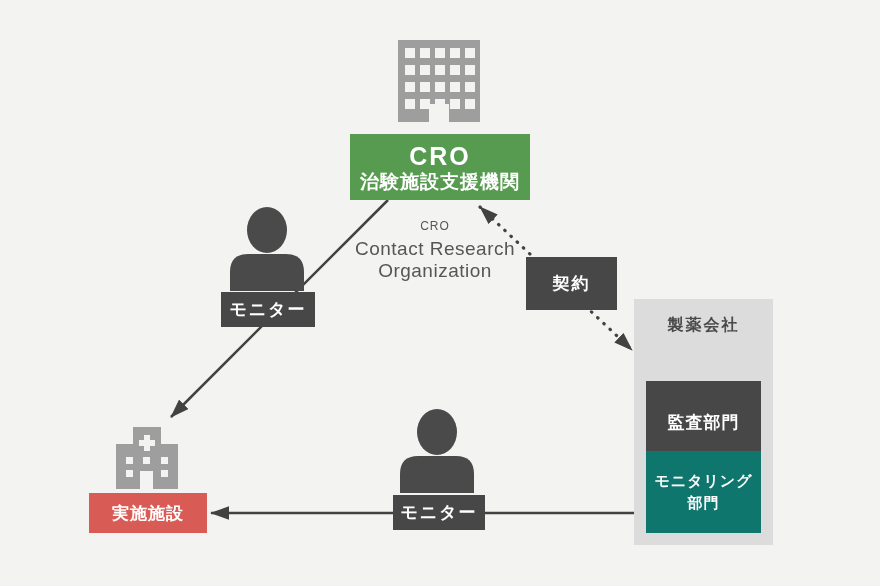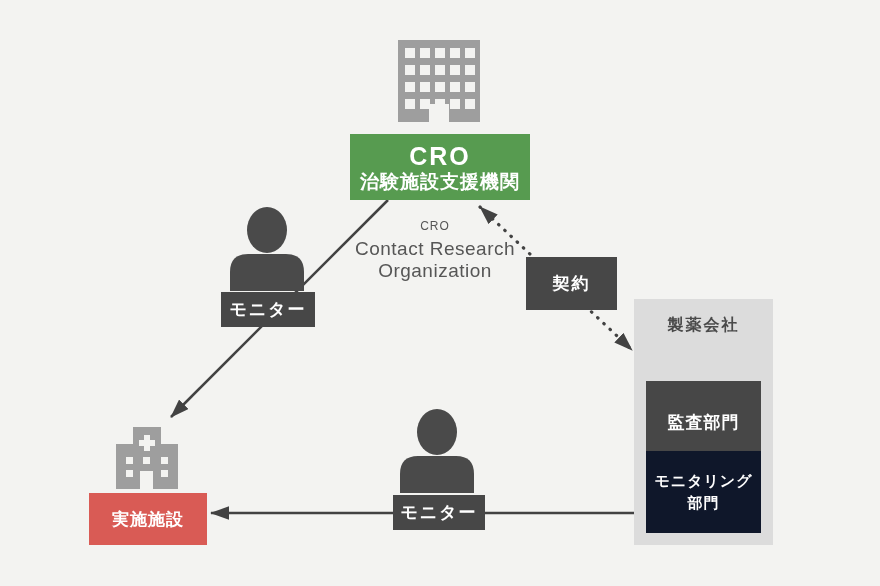--- a/index.html
+++ b/index.html
@@ -30,24 +30,24 @@
   .monitor-bottom{left:393px;top:495px;width:92px;height:35px;}
   .contract-box{left:526px;top:257px;width:91px;height:53px;}
   
   .pharma-panel{left:634px;top:299px;width:139px;height:246px;background:#dcdcdc;}
   .pharma-title{margin-top:16px;text-align:center;font-size:16px;font-weight:bold;letter-spacing:2px;color:#4a4a4a;}
   .dept{
     position:absolute;left:12px;width:115px;color:#ffffff;font-weight:bold;text-align:center;
     display:flex;align-items:center;justify-content:center;padding:0 6px;box-sizing:border-box;
   }
   .dept-audit{top:47px;height:83px;background:#474747;font-size:17px;letter-spacing:1px;margin-top:35px;}
-  .dept-monitoring{top:152px;height:82px;background:#0f172a;font-size:15px;letter-spacing:1px;line-height:1.5;}
+  .dept-monitoring{top:152px;height:82px;background:#0f766e;font-size:15px;letter-spacing:1px;line-height:1.5;}
   
   .facility-box{
-    left:89px;top:493px;width:118px;height:52px;background:#d95b55;color:#ffffff;
+    left:89px;top:493px;width:118px;height:40px;background:#d95b55;color:#ffffff;
     display:flex;align-items:center;justify-content:center;font-weight:bold;font-size:17px;letter-spacing:1px;
   }
   
   .building-wrap{left:398px;top:40px;width:82px;height:82px;}
   .hospital-wrap{left:116px;top:427px;width:62px;height:62px;}
   .person-left-wrap{left:230px;top:207px;width:74px;height:84px;}
   .person-bottom-wrap{left:400px;top:409px;width:74px;height:84px;}
 </style>
 </head>
 <body>

